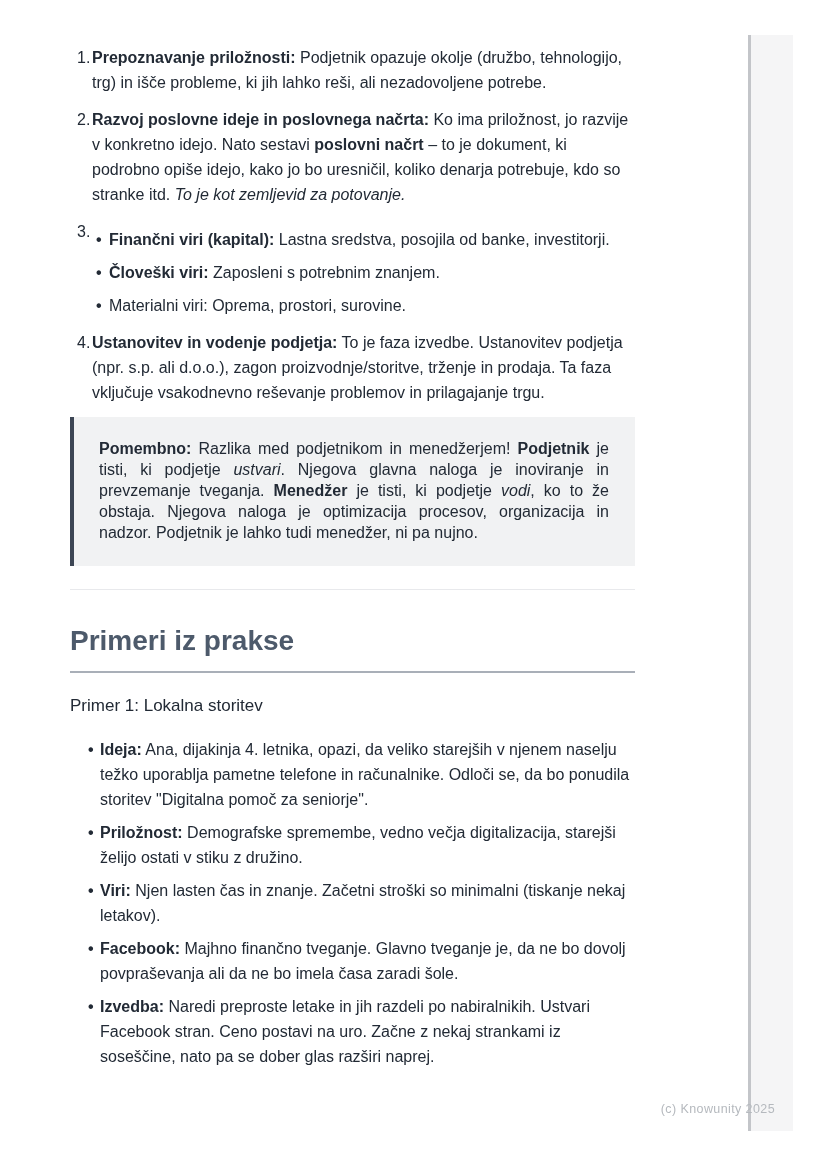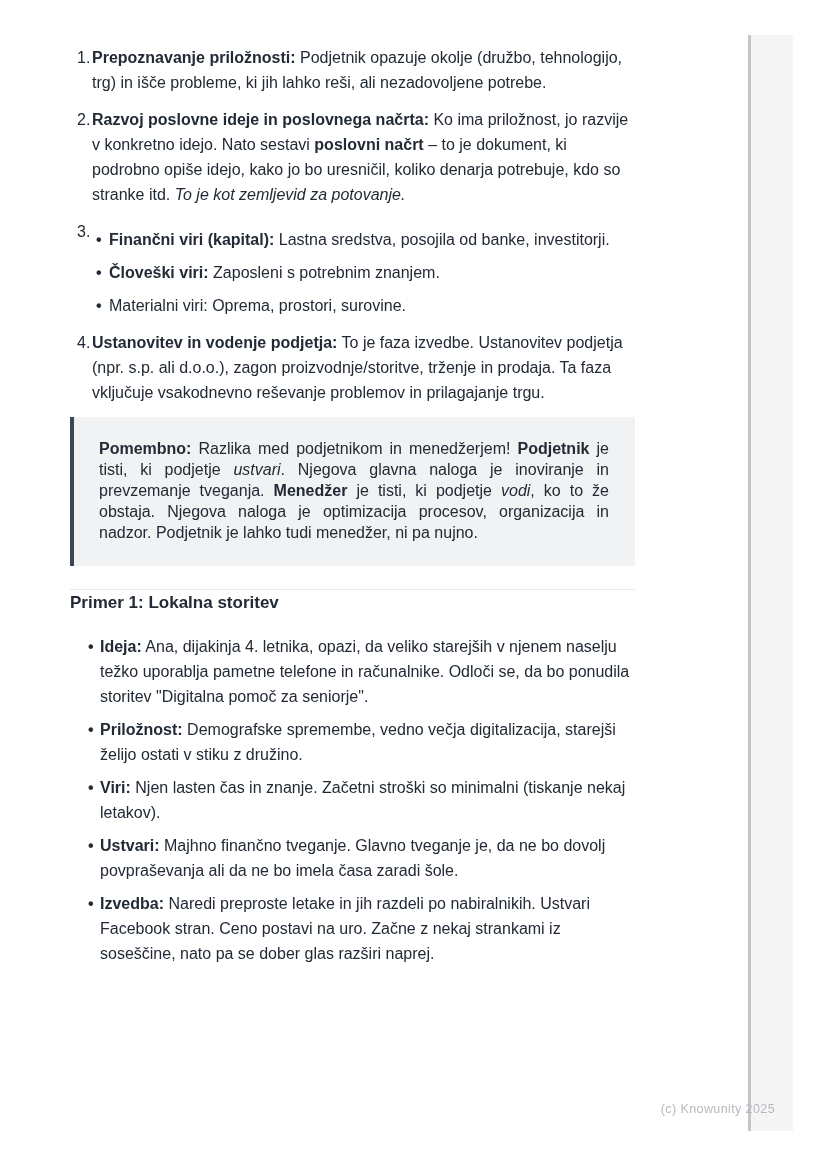--- a/index.html
+++ b/index.html
@@ -70,23 +70,24 @@
   h1.section-title {
     margin-top: 33px;
     font-size: 28px;
     line-height: 36px;
     font-weight: 700;
     color: var(--heading);
     padding-bottom: 12px;
     border-bottom: 2px solid var(--heading_underline);
   }
   h3.example-title {
+    margin-top: 20px;
     font-size: 17px;
     line-height: 25px;
-    font-weight: 700;
+    font-weight: 400;
     color: var(--text);
   }
   
   ul.example { list-style: none; margin-top: 19px; }
   ul.example > li { display: flex; margin-bottom: 8px; }
   ul.example > li > .bullet {
     flex: none;
     width: 12px;
     margin-left: 18px;
     font-weight: 700;
@@ -156,39 +157,40 @@
         <div class="li-body"><span style="font-weight: 700;">Ustanovitev in vodenje podjetja:</span><span> To je faza izvedbe. Ustanovitev podjetja (npr. s.p. ali d.o.o.), zagon proizvodnje/storitve, trženje in prodaja. Ta faza vključuje vsakodnevno reševanje problemov in prilagajanje trgu.</span></div>
       </li>
     </ol>
 
     <div class="callout">
       <div><span style="font-weight: 700;">Pomembno:</span><span> Razlika med podjetnikom in menedžerjem! </span><span style="font-weight: 700;">Podjetnik</span><span> je tisti, ki podjetje </span><span style="font-style: italic;">ustvari</span><span>. Njegova glavna naloga je inoviranje in prevzemanje tveganja. </span><span style="font-weight: 700;">Menedžer</span><span> je tisti, ki podjetje </span><span style="font-style: italic;">vodi</span><span>, ko to že obstaja. Njegova naloga je optimizacija procesov, organizacija in nadzor. Podjetnik je lahko tudi menedžer, ni pa nujno.</span></div>
     </div>
 
     <hr class="rule">
 
+    <h1 class="section-title">Primeri iz prakse</h1>
 
     <h3 class="example-title">Primer 1: Lokalna storitev</h3>
 
     <ul class="example">
       <li>
         <span class="bullet">•</span>
         <div class="li-body"><span style="font-weight: 700;">Ideja:</span><span> Ana, dijakinja 4. letnika, opazi, da veliko starejših v njenem naselju težko uporablja pametne telefone in računalnike. Odloči se, da bo ponudila storitev "Digitalna pomoč za seniorje".</span></div>
       </li>
       <li>
         <span class="bullet">•</span>
         <div class="li-body"><span style="font-weight: 700;">Priložnost:</span><span> Demografske spremembe, vedno večja digitalizacija, starejši želijo ostati v stiku z družino.</span></div>
       </li>
       <li>
         <span class="bullet">•</span>
         <div class="li-body"><span style="font-weight: 700;">Viri:</span><span> Njen lasten čas in znanje. Začetni stroški so minimalni (tiskanje nekaj letakov).</span></div>
       </li>
       <li>
         <span class="bullet">•</span>
-        <div class="li-body"><span style="font-weight: 700;">Ustvari:</span><span> Majhno finančno tveganje. Glavno tveganje je, da ne bo dovolj povpraševanja ali da ne bo imela časa zaradi šole.</span></div>
+        <div class="li-body"><span style="font-weight: 700;">Facebook:</span><span> Majhno finančno tveganje. Glavno tveganje je, da ne bo dovolj povpraševanja ali da ne bo imela časa zaradi šole.</span></div>
       </li>
       <li>
         <span class="bullet">•</span>
         <div class="li-body"><span style="font-weight: 700;">Izvedba:</span><span> Naredi preproste letake in jih razdeli po nabiralnikih. Ustvari Facebook stran. Ceno postavi na uro. Začne z nekaj strankami iz soseščine, nato pa se dober glas razširi naprej.</span></div>
       </li>
     </ul>
 
   </div>
 
   <div class="scrollbar"></div>

